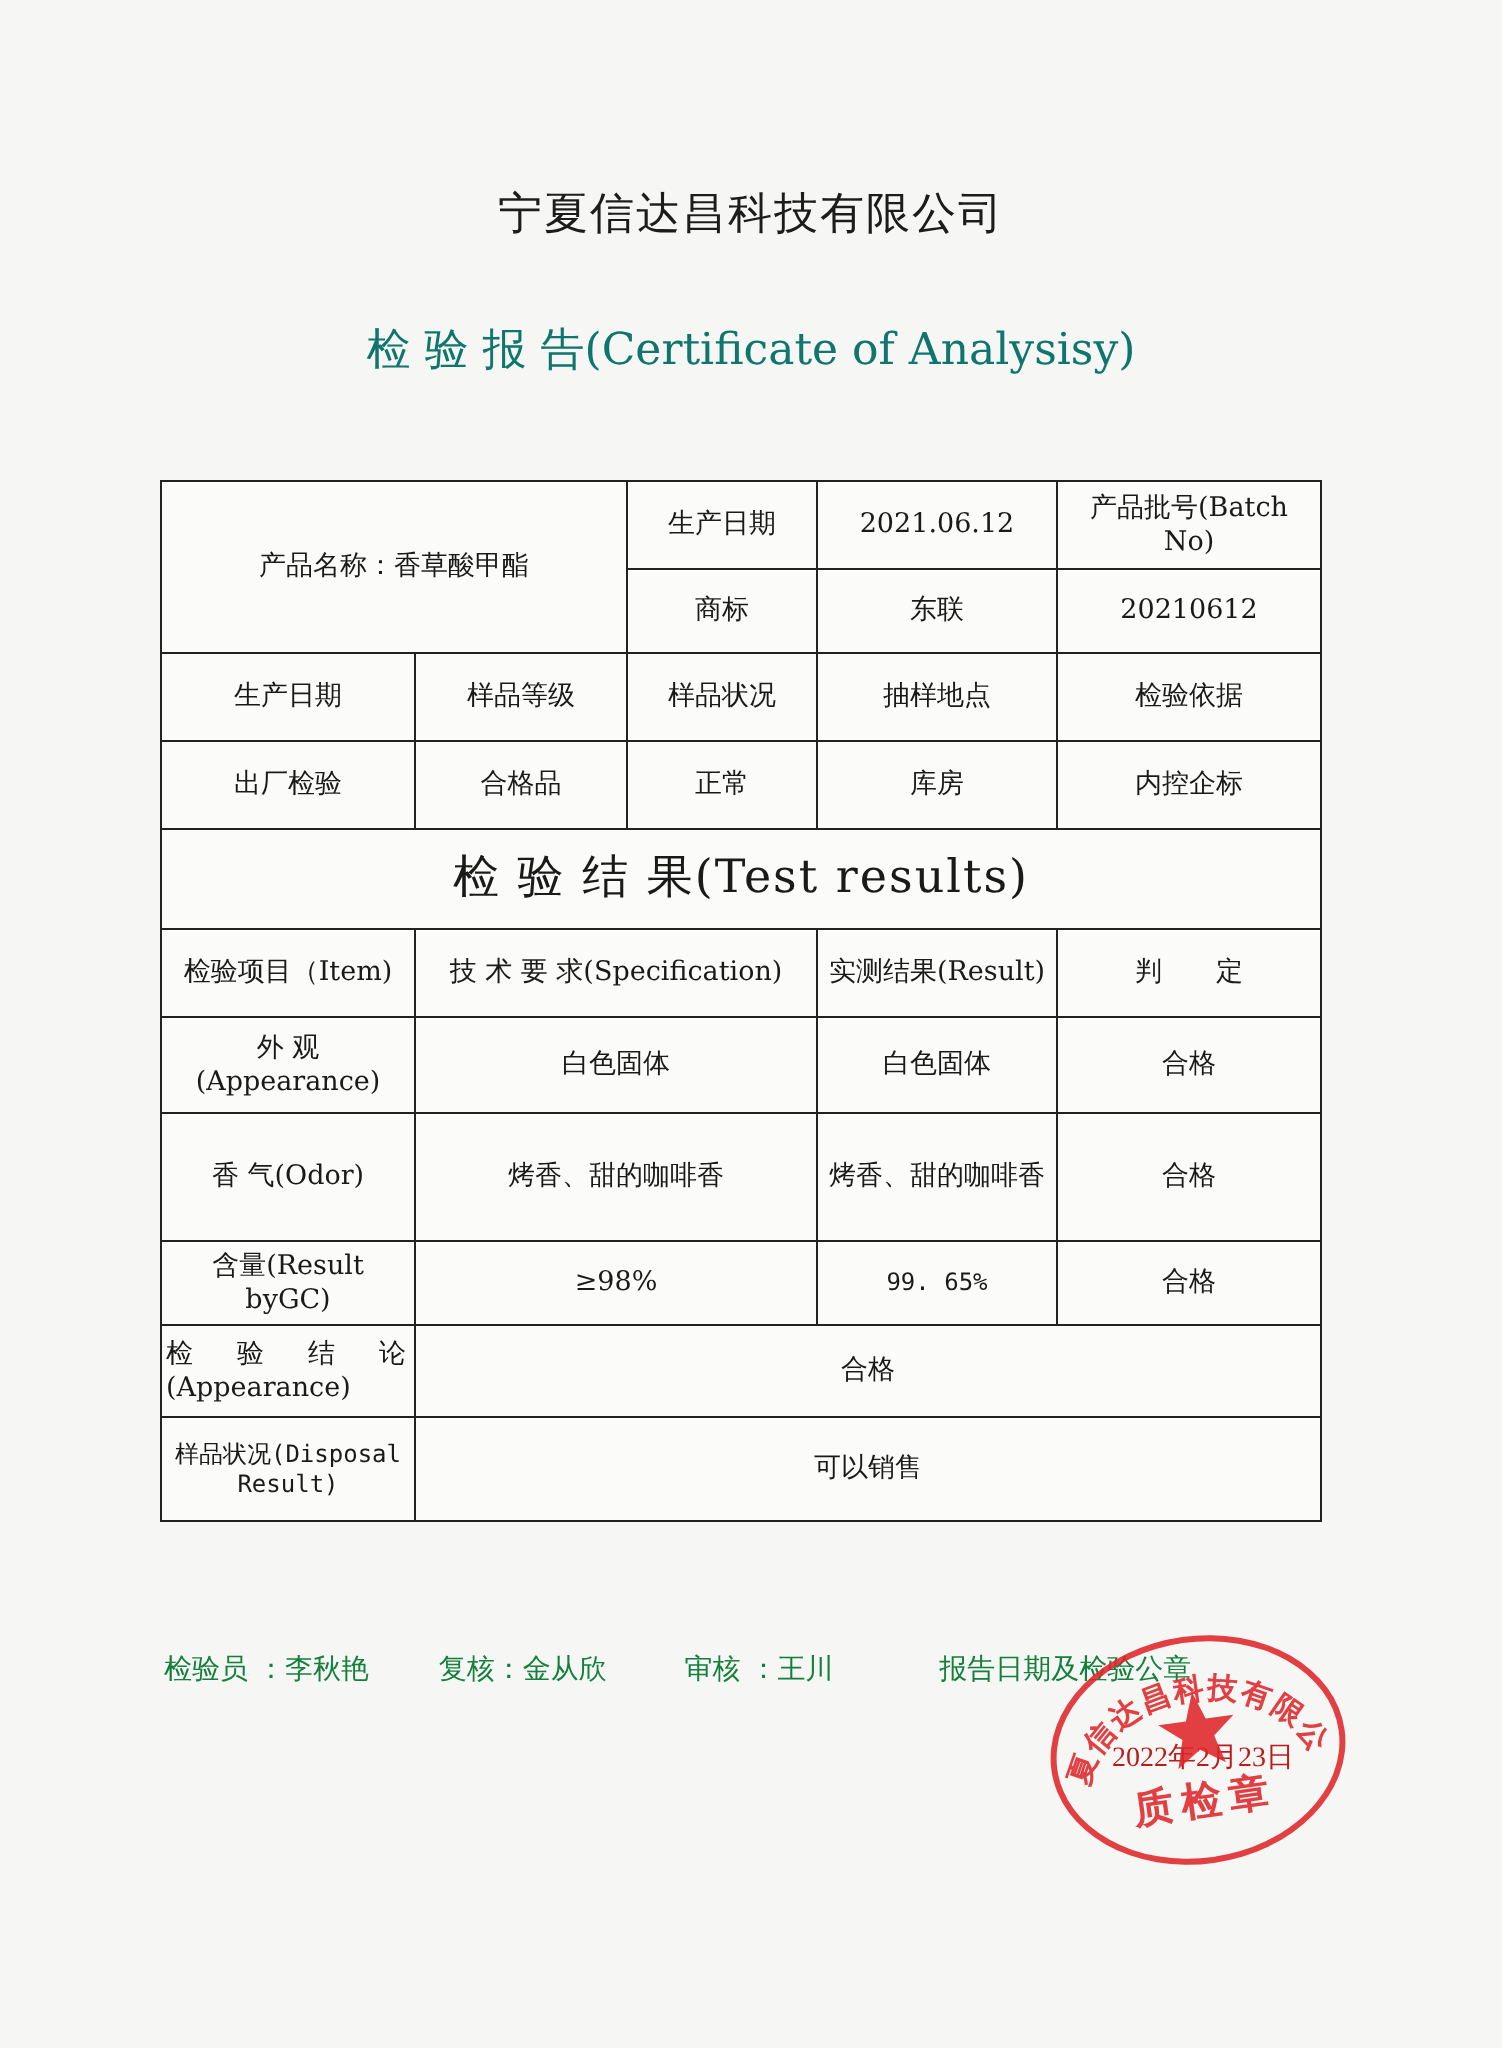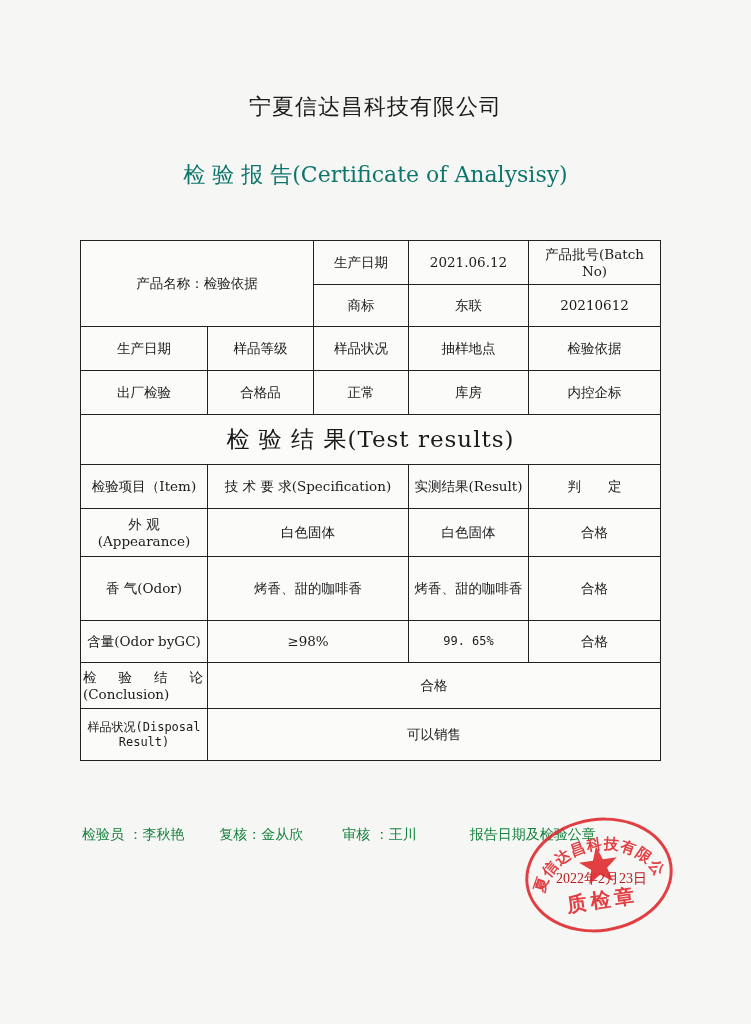--- a/index.html
+++ b/index.html
@@ -71,21 +71,21 @@
   <table class="cert">
     <colgroup>
       <col style="width:127px">
         <col style="width:106px">
         <col style="width:95px">
         <col style="width:120px">
         <col style="width:132px">
     </colgroup>
     <tbody>
         <tr style="height:44px">
-      <td colspan="2" rowspan="2">产品名称：检验依据</td>
+      <td colspan="2" rowspan="2">产品名称：香草酸甲酯</td>
       <td>生产日期</td>
       <td>2021.06.12</td>
       <td>产品批号(Batch No)</td>
     </tr>
     <tr style="height:42px">
       <td>商标</td>
       <td>东联</td>
       <td>20210612</td>
     </tr>
     <tr style="height:44px">
@@ -117,34 +117,34 @@
       <td>白色固体</td>
       <td>合格</td>
     </tr>
     <tr style="height:64px">
       <td>香 气(Odor)</td>
       <td colspan="2">烤香、甜的咖啡香</td>
       <td>烤香、甜的咖啡香</td>
       <td>合格</td>
     </tr>
     <tr style="height:42px">
-      <td>含量(Odor byGC)</td>
+      <td>含量(Result byGC)</td>
       <td colspan="2">≥98%</td>
       <td class="mono">99. 65%</td>
       <td>合格</td>
     </tr>
     <tr style="height:46px">
       <td class="left">
         <div class="justify-cn">
           <span>检</span>
           <span>验</span>
           <span>结</span>
           <span>论</span>
         </div>
-        <div>(Conclusion)</div>
+        <div>(Appearance)</div>
       </td>
       <td colspan="4">合格</td>
     </tr>
     <tr style="height:52px">
       <td class="mono">
         <div>样品状况(Disposal</div>
         <div>Result)</div>
       </td>
       <td colspan="4">可以销售</td>
     </tr>

